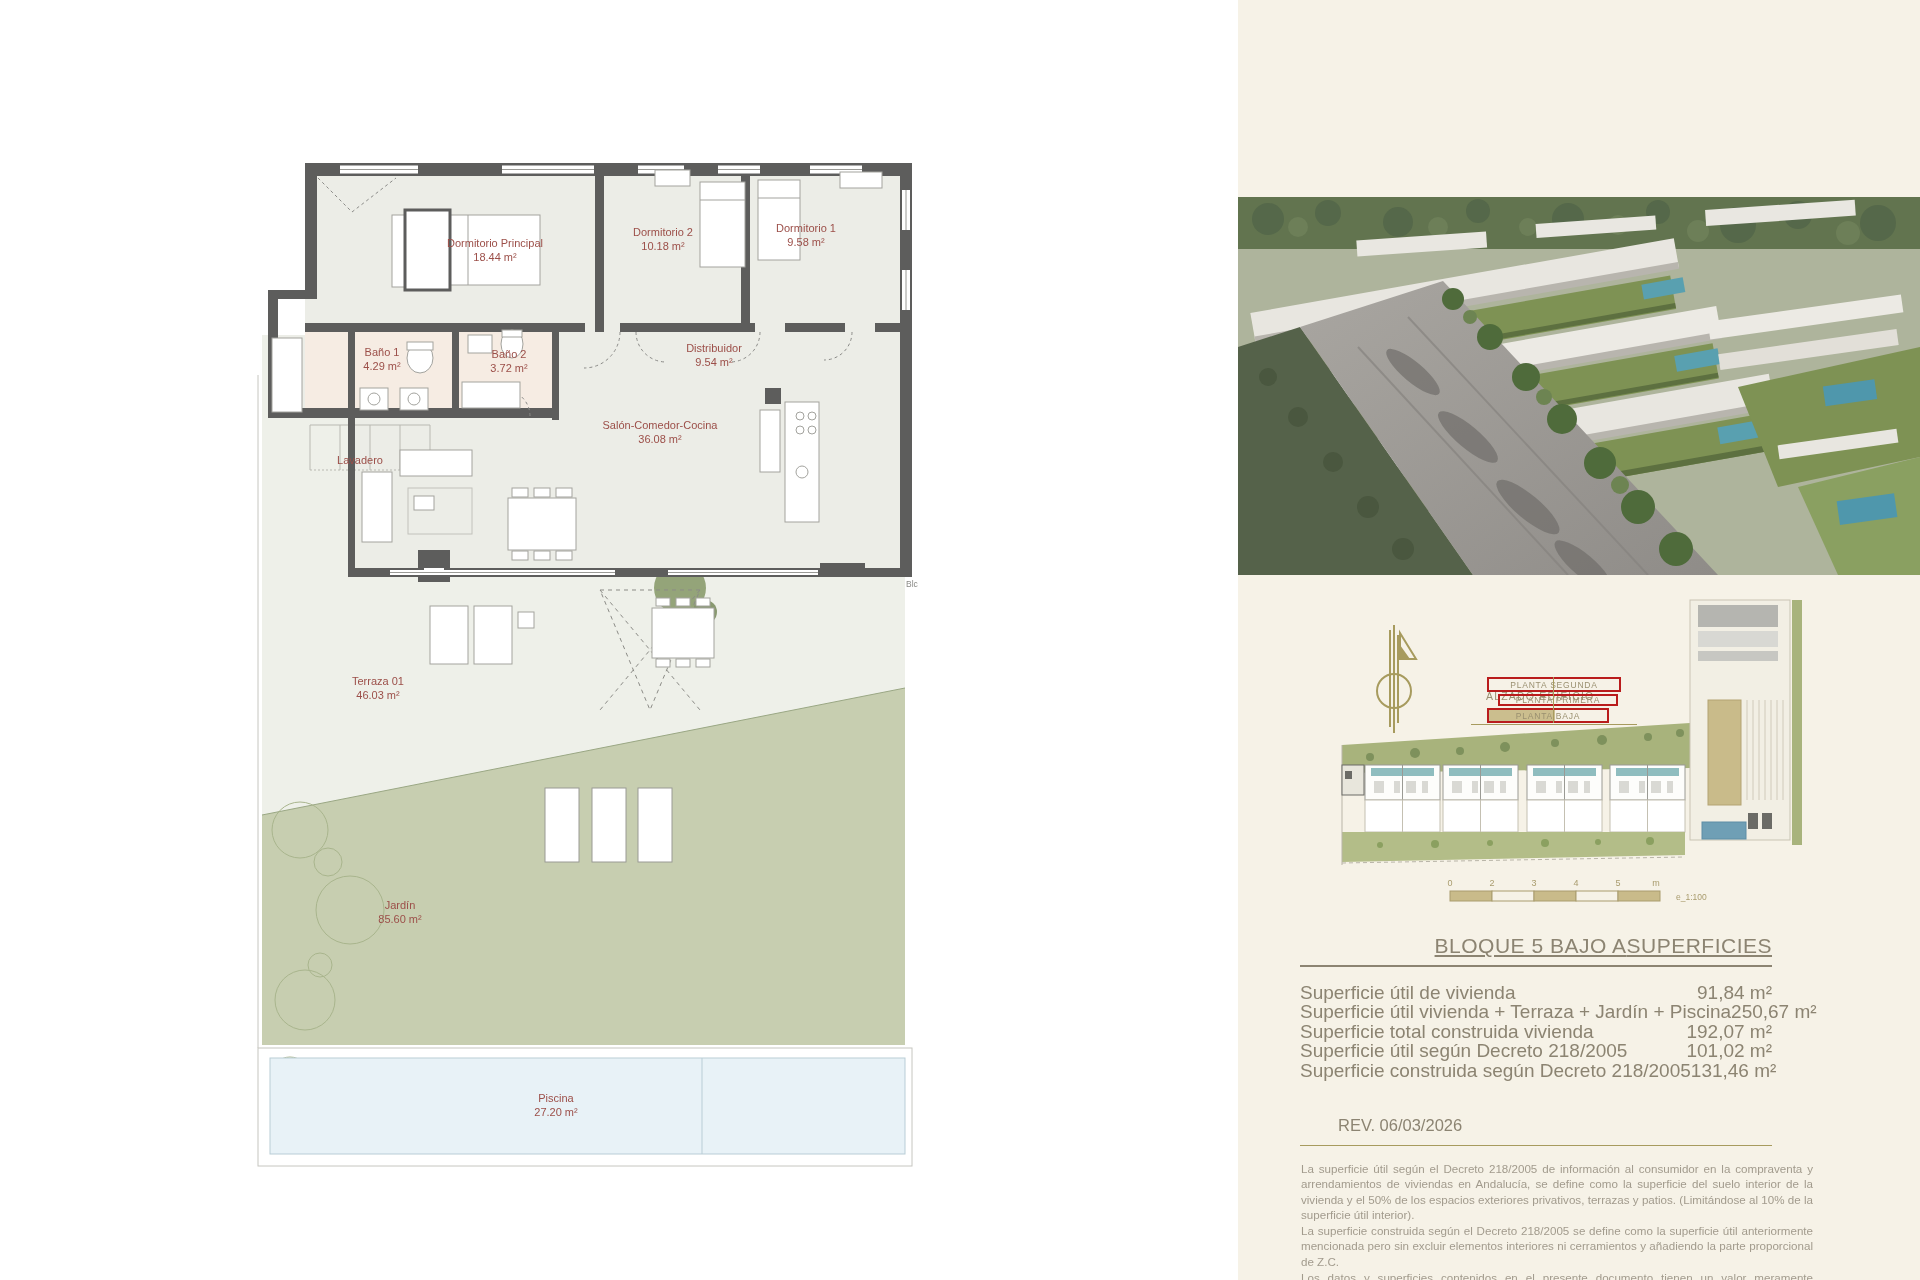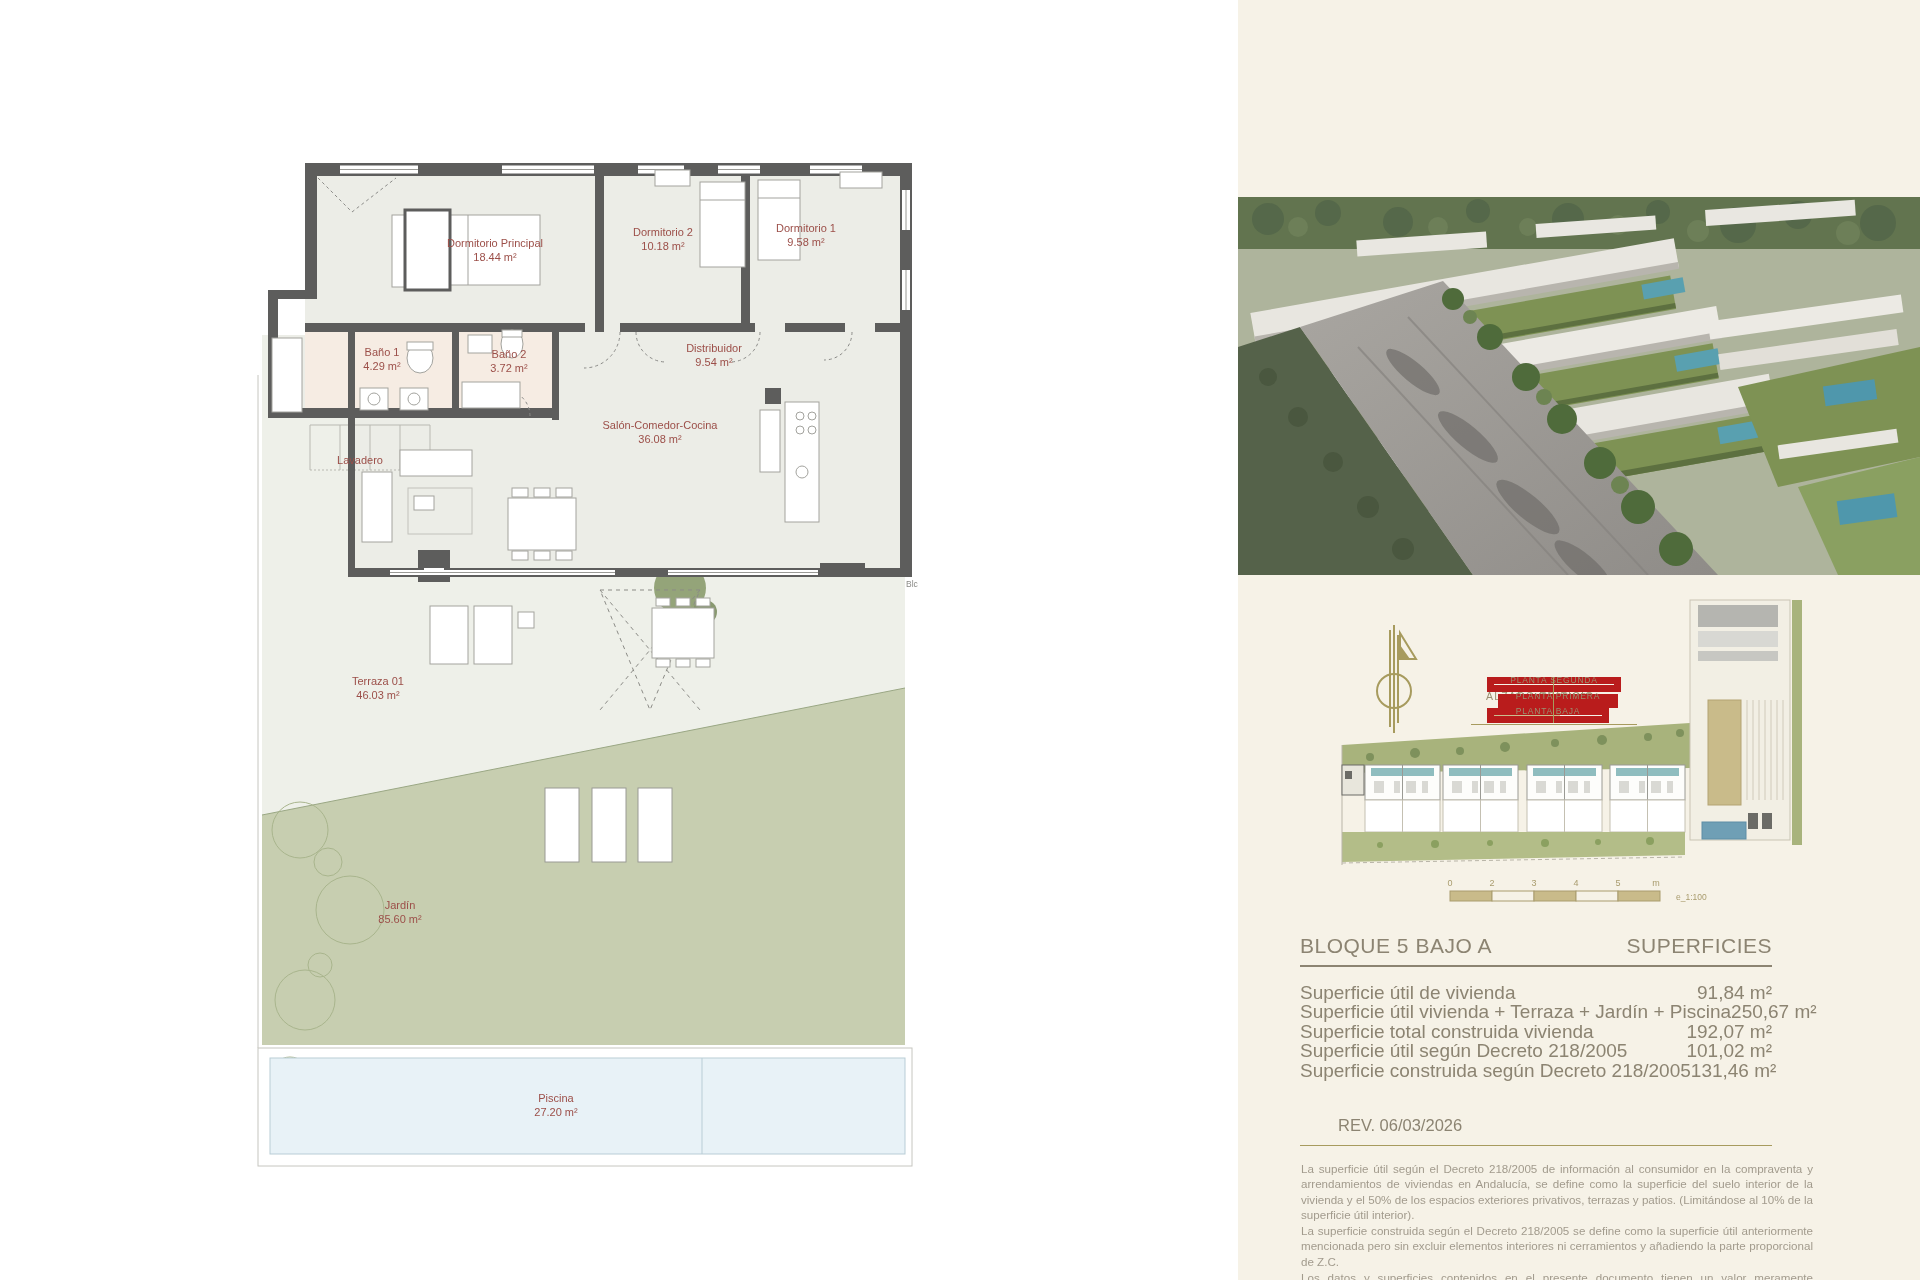--- a/index.html
+++ b/index.html
@@ -2,35 +2,35 @@
 <html><head>
 <meta charset="utf-8">
 <style>
   html,body{margin:0;padding:0;background:#ffffff;}
   .page{position:relative;width:1920px;height:1280px;overflow:hidden;background:#ffffff;
         font-family:"Liberation Sans",sans-serif;}
   .abs{position:absolute;}
   
   .panel{left:1238px;top:0;width:682px;height:1280px;background:#f6f2e7;}
   
-  .head-row{left:1300px;top:934px;width:472px;display:flex;justify-content:space-between;
-            color:#8c8472;font-size:21px;letter-spacing:.5px;}
+  .head-row{left:1300px;top:934px;width:472px;display:flex;justify-content:flex-end;
+            color:#8c8472;font-size:21px;letter-spacing:.5px;text-decoration:underline;}
   .rule{left:1300px;width:472px;height:0;border-top:2px solid #8c8472;}
   .sup-table{left:1300px;top:983px;width:472px;color:#8c8472;font-size:19px;}
   .sup-row{display:flex;justify-content:space-between;line-height:19.4px;white-space:nowrap;}
   .rev{left:1300px;top:1116px;color:#8c8472;font-size:16.5px;margin-left:38px;}
   .rule2{top:1145px;border-top:1.5px solid #a79b5e;}
   .disc{left:1300px;top:1160px;width:514px;color:#a29b8d;font-size:11.6px;line-height:15.3px;
         text-align:justify;}
   .disc p{margin:1px;}
   
   .alzado{left:1455px;top:655px;width:210px;height:80px;color:#9a9070;}
   .alz-title{position:absolute;left:31px;top:3px;font-size:10.5px;letter-spacing:1.2px;margin-top:32px;}
-  .bar{position:absolute;border:7px solid #b91c1c;box-sizing:border-box;font-size:8.5px;
-       display:flex;align-items:flex-end;justify-content:center;letter-spacing:.8px;color:#9a9070;}
+  .bar{position:absolute;border:2px solid #b91c1c;box-sizing:border-box;font-size:8.5px;
+       display:flex;align-items:center;justify-content:center;letter-spacing:.8px;color:#9a9070;}
   .bar1{left:32px;top:22px;width:134px;height:15px;}
   .bar2{left:43px;top:39px;width:120px;height:12px;}
   .bar3{left:32px;top:53px;width:122px;height:15px;}
   .bar3 .halffill{position:absolute;left:0;top:0;width:66px;height:100%;background:#cbbe8e;}
   .bar3 span{position:relative;}
   .vline{position:absolute;left:98px;top:22px;height:46px;border-left:1px solid #a79b5e;}
   .gline{position:absolute;left:16px;top:69px;width:166px;border-top:1.6px solid #a79b5e;}
   text{font-family:"Liberation Sans",sans-serif;}
   .roomlbl{fill:#9c4f49;font-size:11px;text-anchor:middle;}
   .tick{fill:#a99c6e;font-size:9px;text-anchor:middle;}

